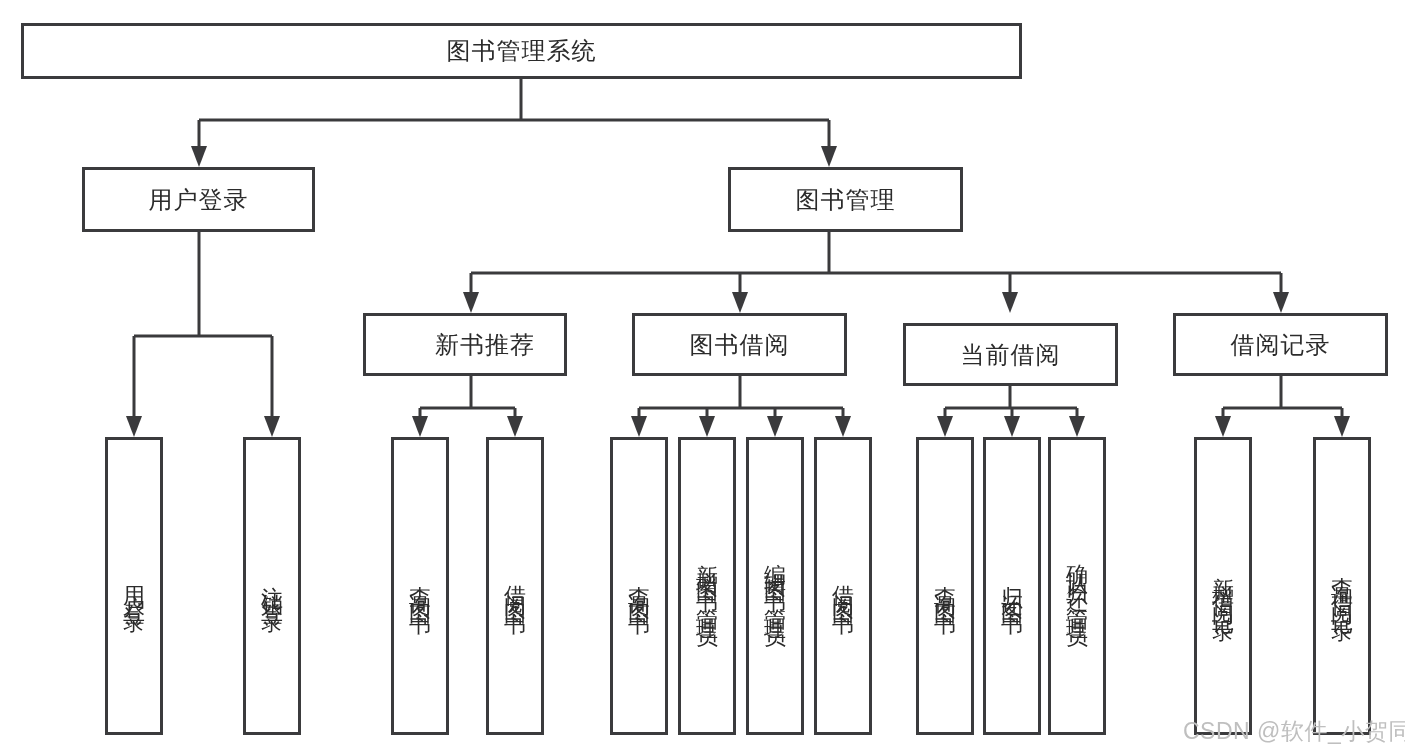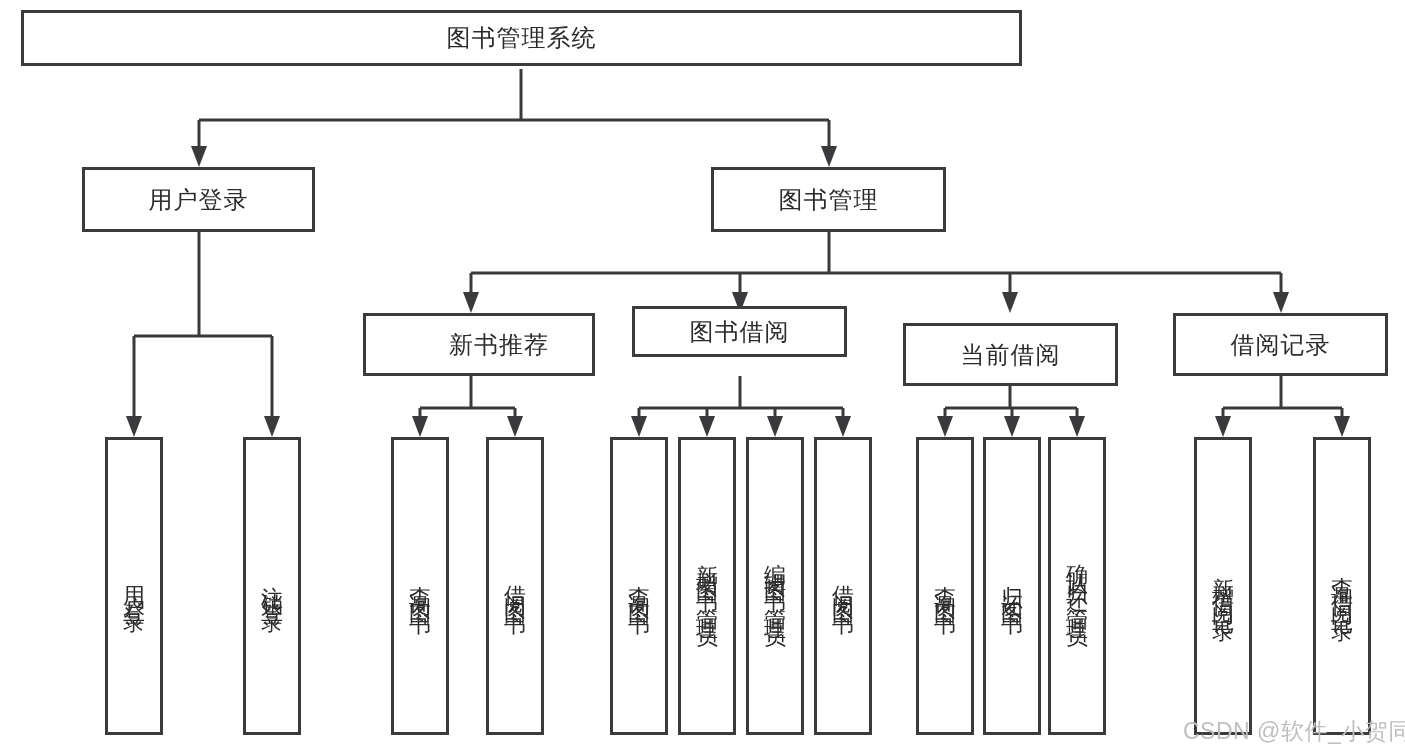--- a/index.html
+++ b/index.html
@@ -89,35 +89,35 @@
     <path class="wire" d="M1010,376 V408 M945,408 H1077 M945,408 V420 M1012,408 V420 M1077,408 V420"></path>
     <polygon class="ah" points="937,416 953,416 945,437"></polygon>
     <polygon class="ah" points="1004,416 1020,416 1012,437"></polygon>
     <polygon class="ah" points="1069,416 1085,416 1077,437"></polygon>
 
     <path class="wire" d="M1281,376 V408 M1223,408 H1342 M1223,408 V420 M1342,408 V420"></path>
     <polygon class="ah" points="1215,416 1231,416 1223,437"></polygon>
     <polygon class="ah" points="1334,416 1350,416 1342,437"></polygon>
   </svg>
 
-  <div class="node node-root" style="left:21px; top:10px; width:1001px; height:56px;">
+  <div class="node node-root" style="left:21px; top:23px; width:1001px; height:56px;">
     <span>图书管理系统</span>
   </div>
 
   <div class="node node-h" style="left:82px; top:167px; width:233px; height:65px;">
     <span>用户登录</span>
   </div>
-  <div class="node node-h" style="left:711px; top:167px; width:235px; height:65px;">
+  <div class="node node-h" style="left:728px; top:167px; width:235px; height:65px;">
     <span>图书管理</span>
   </div>
 
-  <div class="node node-h" style="left:363px; top:313px; width:232px; height:63px;padding-left:40px;">
+  <div class="node node-h" style="left:363px; top:313px; width:204px; height:63px;padding-left:40px;">
     <span>新书推荐</span>
   </div>
-  <div class="node node-h" style="left:632px; top:306px; width:215px; height:51px;">
+  <div class="node node-h" style="left:632px; top:313px; width:215px; height:63px;">
     <span>图书借阅</span>
   </div>
   <div class="node node-h" style="left:903px; top:313px; width:215px; height:63px;margin-top:10px;">
     <span>当前借阅</span>
   </div>
   <div class="node node-h" style="left:1173px; top:313px; width:215px; height:63px;">
     <span>借阅记录</span>
   </div>
 
   <div class="node node-v" style="left:105px;">

